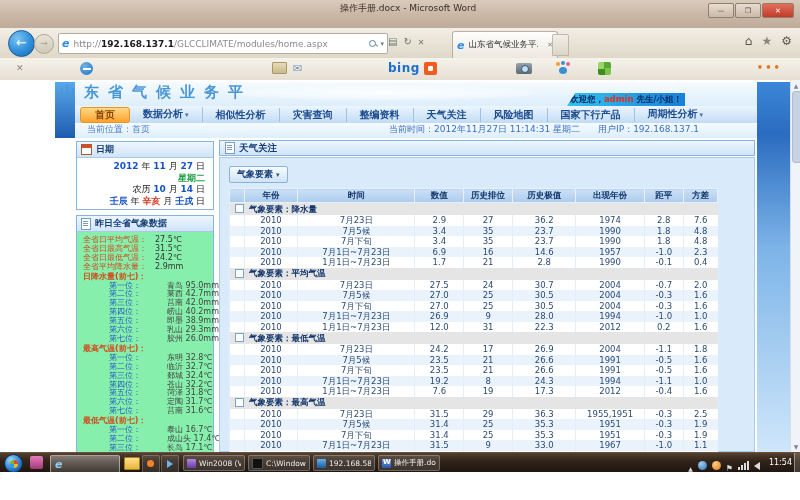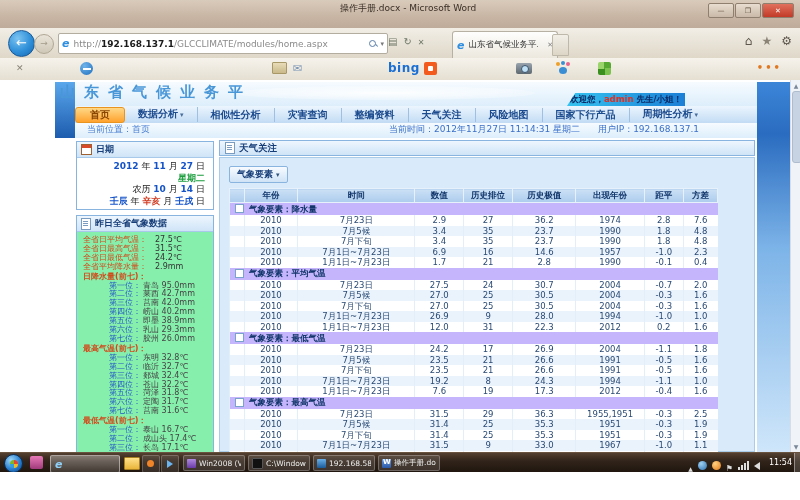--- a/index.html
+++ b/index.html
@@ -82,21 +82,21 @@
     background:linear-gradient(180deg,#3c86d8 0%,#2a6cc0 14%,#7db4e8 45%,#cfe6fa 100%);}
   .welcome{position:absolute;left:567px;top:13px;width:118px;height:13px;
     background:linear-gradient(90deg,#35c3f0,#1b7fd6);clip-path:polygon(7% 0,100% 0,100% 100%,0 100%);
     font-size:8.5px;color:#0b2a66;font-weight:bold;text-align:center;line-height:13px;white-space:nowrap;}
   .welcome .u{color:#e03020;}
   .navbar{position:absolute;left:75px;top:26px;width:682px;height:17px;
     background:linear-gradient(#ecf5fe,#c2dcf4);border-bottom:1px solid #a6c6e6;
     display:flex;align-items:center;font-size:10px;color:#1c4b8e;font-weight:bold;}
   .nav-item{padding:1px 13px;white-space:nowrap;border-right:1px solid #9fc0e2;line-height:12px;}
   .nav-item:last-child{border-right:none;}
-  .nav-item.active{background:linear-gradient(#ffd887,#ffa22e);
+  .nav-item.active{margin-left:5px;background:linear-gradient(#ffd887,#ffa22e);
     border:1px solid #e8941f;border-radius:3px;color:#8a4500;padding:1px 14px;}
   .nav-arrow{font-size:7px;color:#4a6f9e;margin-left:2px;}
   .icon-chevron::before{content:"▾";}
   .crumb-row{position:absolute;left:75px;top:43px;width:682px;height:15px;
     background:linear-gradient(#f6fbff,#ddeefb);display:flex;align-items:flex-start;font-size:9px;}
   .crumb{color:#4a7fd0;padding-left:12px;}
   .crumb-right{margin-left:auto;padding-right:58px;color:#3a6fc8;display:flex;gap:18px;white-space:nowrap;}
 
   
   .side-box{position:absolute;left:76px;border:1px solid #8ab4e0;background:#fff;}
@@ -109,38 +109,38 @@
   .mini-doc{width:8px;height:10px;background:#fff;border:1px solid #7a9cc0;position:relative;}
   .mini-doc::before{content:"";position:absolute;left:1px;top:2px;width:5px;height:1px;background:#7a9cc0;
     box-shadow:0 2px 0 #7a9cc0,0 4px 0 #7a9cc0;}
   .cal-body{padding:3px 8px 0 6px;text-align:right;font-size:9px;line-height:11.5px;color:#222;}
   .seg-n{color:#1553c8;font-weight:bold;} .seg-g{color:#1d9e3f;font-weight:bold;}
   .seg-r{color:#d03a20;font-weight:bold;} .seg-t{color:#222;}
   .yest-body{padding:4px 2px 0 6px;font-size:8px;line-height:8.9px;white-space:nowrap;}
   .stat-line{display:flex;}
   .ylbl{color:#d2491a;width:72px;} .yval{color:#333;}
   .ysec{color:#d2491a;font-weight:bold;margin-top:1px;}
-  .rank-line{padding-left:26px;display:flex;}
+  .rank-line{padding-left:26px;display:flex;gap:24px;}
   .yrank{color:#2257c4;} .yrval{color:#444;margin-left:2px;}
 
   
   .sec-header{position:absolute;left:219px;top:60px;width:536px;height:16px;border:1px solid #8ab4e0;
     background:linear-gradient(#eef6fe,#cfe4f7);display:flex;align-items:center;gap:4px;
     font-size:9.5px;font-weight:bold;color:#173e78;padding-left:5px;box-sizing:border-box;}
   .main-body{position:absolute;left:219px;top:77px;width:536px;height:295px;background:#d9ebfa;
     border:1px solid #aacce8;box-sizing:border-box;}
   .elem-btn{position:absolute;left:9px;top:8px;height:15px;padding:0 7px;display:inline-flex;align-items:center;gap:3px;
     font-size:9px;font-weight:bold;color:#173e78;background:linear-gradient(#f8fbff,#cfe3f6);
     border:1px solid #8ab4e0;border-radius:2px;}
   .wtable{position:absolute;left:9px;top:30px;width:489px;border-collapse:collapse;background:#fff;
     font-size:8.5px;table-layout:fixed;}
   .wtable th{height:13px;background:linear-gradient(#cbe0f5,#accced);color:#12366b;font-weight:bold;
     border:1px solid #e6f1fb;padding:0;font-size:8.5px;}
   .wtable td{height:10.5px;padding:0;text-align:center;color:#2a4a74;border-left:1px solid #e2eefa;line-height:10px;}
-  tr.group-row td{background:#c4b5fd;text-align:left;color:#12366b;font-weight:bold;height:12px;}
+  tr.group-row td{background:#e5e5e5;text-align:left;color:#12366b;font-weight:bold;height:12px;}
   .chk{display:inline-block;width:7px;height:7px;background:#fff;border:1px solid #7aa3cc;
     vertical-align:middle;margin:0 5px 1px 5px;}
   tr.data-row td{background:#fff;}
   tr.data-row.alt td{background:#eaf3fc;}
 
   
   .scrollbar{position:absolute;left:790px;top:80px;width:10px;height:372px;background:#f0f3f7;border-left:1px solid #d8dde4;}
   .sb-arrow{position:absolute;left:1px;width:8px;height:9px;font-size:6px;color:#7a8798;text-align:center;line-height:9px;}
   .sb-thumb{position:absolute;left:1px;top:11px;width:8px;height:70px;background:#c7d3e2;border-radius:3px;border:1px solid #aebccd;}
 

